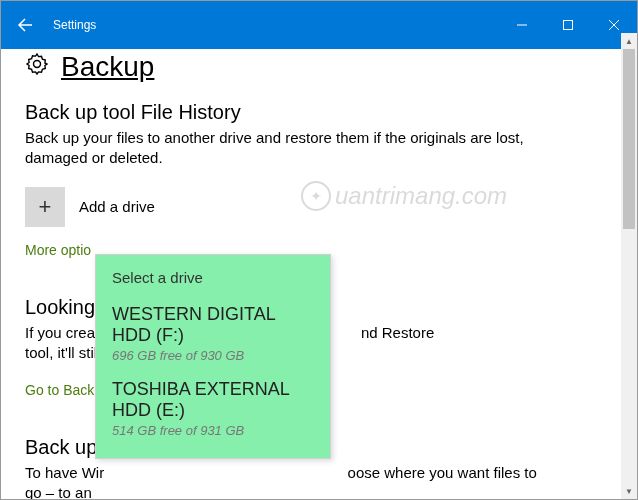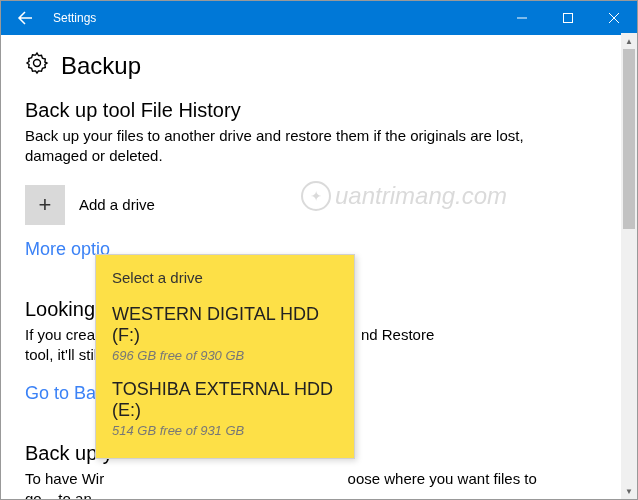--- a/index.html
+++ b/index.html
@@ -6,21 +6,21 @@
   body {
     font-family: "Segoe UI", -apple-system, sans-serif;
     background: #fff;
     width: 638px;
     height: 500px;
     overflow: hidden;
     position: relative;
     border: 1px solid #999;
   }
   .titlebar {
-    height: 34px;
+    height: 48px;
     background: #0078d7;
     display: flex;
     align-items: center;
     color: #fff;
   }
   .titlebar .back {
     width: 48px;
     height: 32px;
     display: flex;
     align-items: center;
@@ -81,22 +81,23 @@
     background: #c2c2c2;
   }
   .page-header {
     display: flex;
     align-items: center;
     gap: 12px;
     margin-bottom: 18px;
   }
   .page-header .gear { font-size: 22px; }
   .page-header h1 {
-    font-size: 24px;
+    font-size: 28px;
     font-weight: 400;
+    text-decoration: underline;
   }
   h2 {
     font-size: 20px;
     font-weight: 400;
     margin-bottom: 4px;
   }
   .desc {
     font-size: 15px;
     color: #000;
     line-height: 1.35;
@@ -115,34 +116,34 @@
     background: #d9d9d9;
     display: flex;
     align-items: center;
     justify-content: center;
     font-size: 22px;
     font-weight: 300;
     color: #333;
   }
   .add-drive-label { font-size: 15px; }
   .link {
-    color: #3b82f6;
-    font-size: 18px;
+    color: #4d7c0f;
+    font-size: 14px;
     margin-bottom: 20px;
     display: inline-block;
     text-align: right;
   }
   .section-spacer { height: 18px; }
   
   .flyout {
     position: absolute;
     left: 94px;
     top: 253px;
-    width: 260px;
-    background: #fde047;
+    width: 236px;
+    background: #86efac;
     border: 1px solid #d0d0d0;
     box-shadow: 2px 2px 6px rgba(0,0,0,0.15);
     padding-bottom: 10px;
   }
   .flyout-header {
     font-size: 15px;
     color: #333;
     padding: 14px 16px 12px 16px;
   }
   .drive-item {

